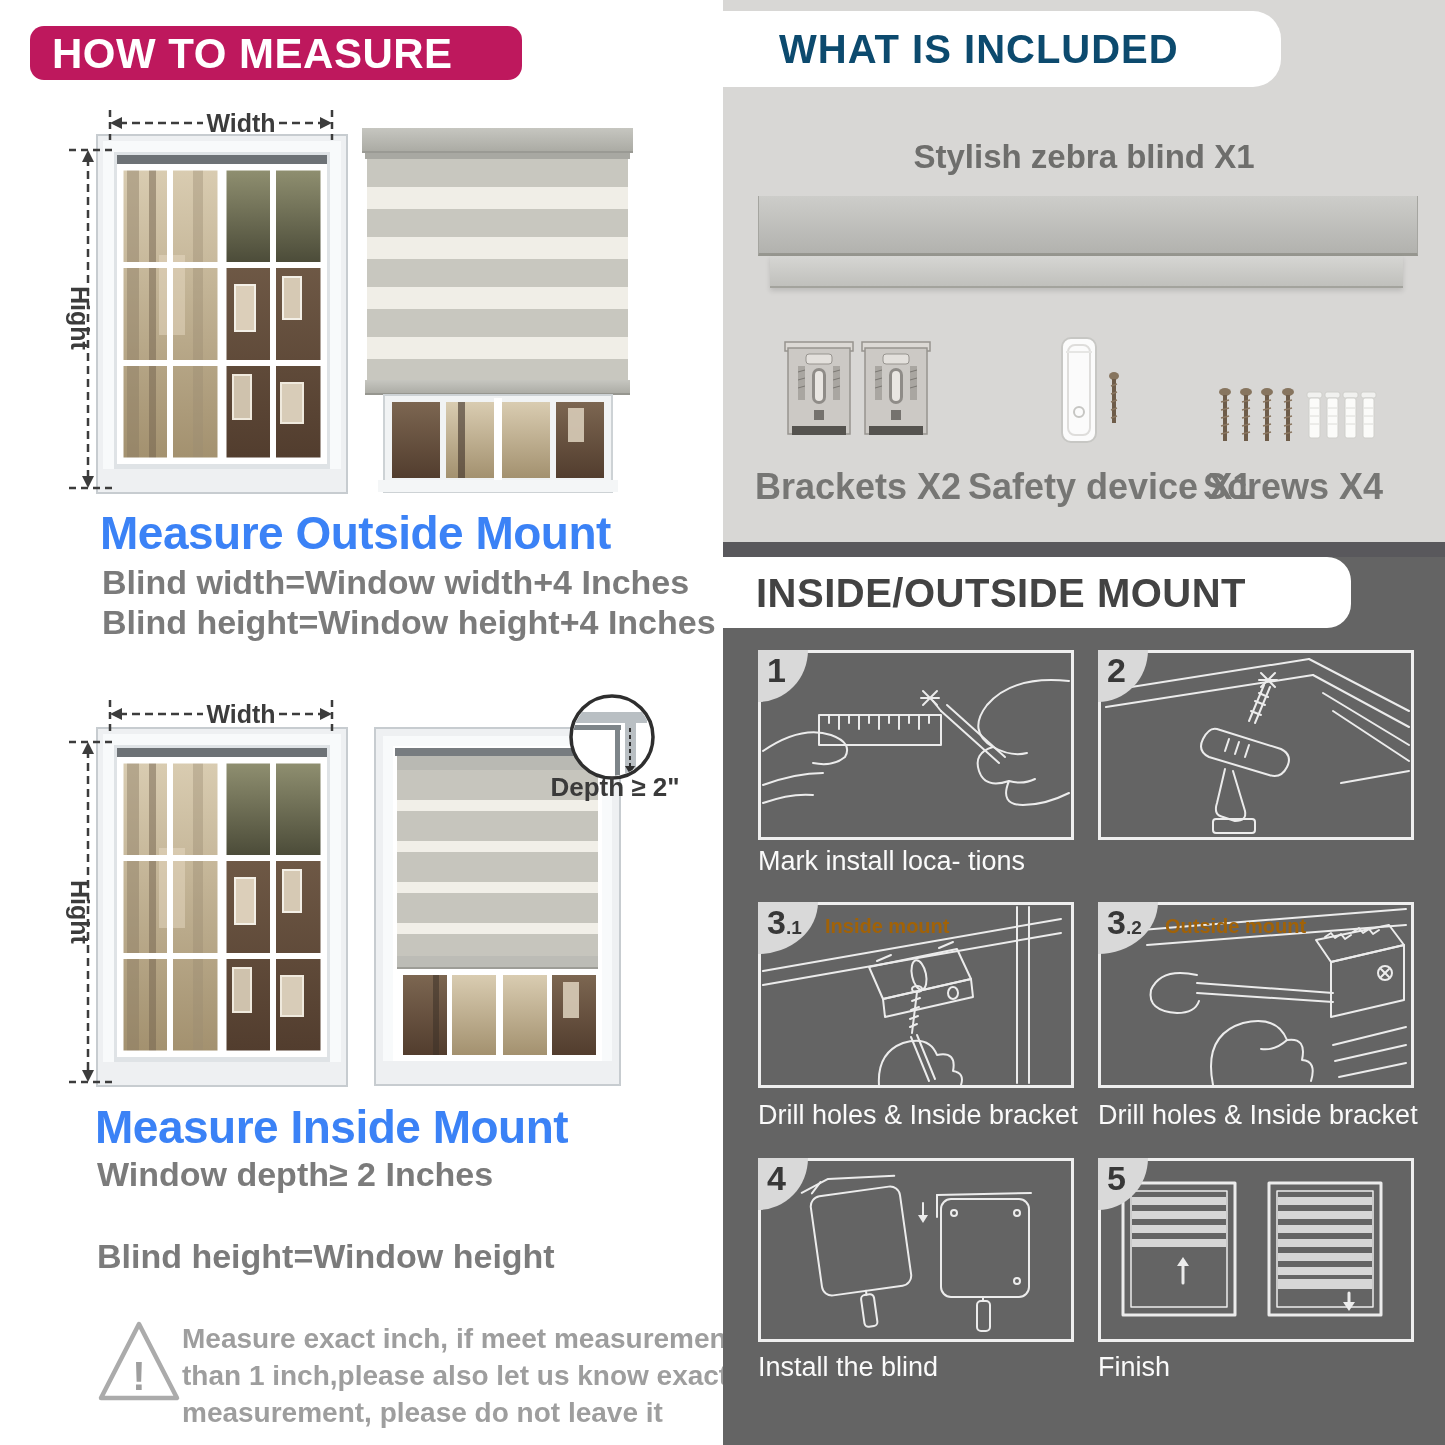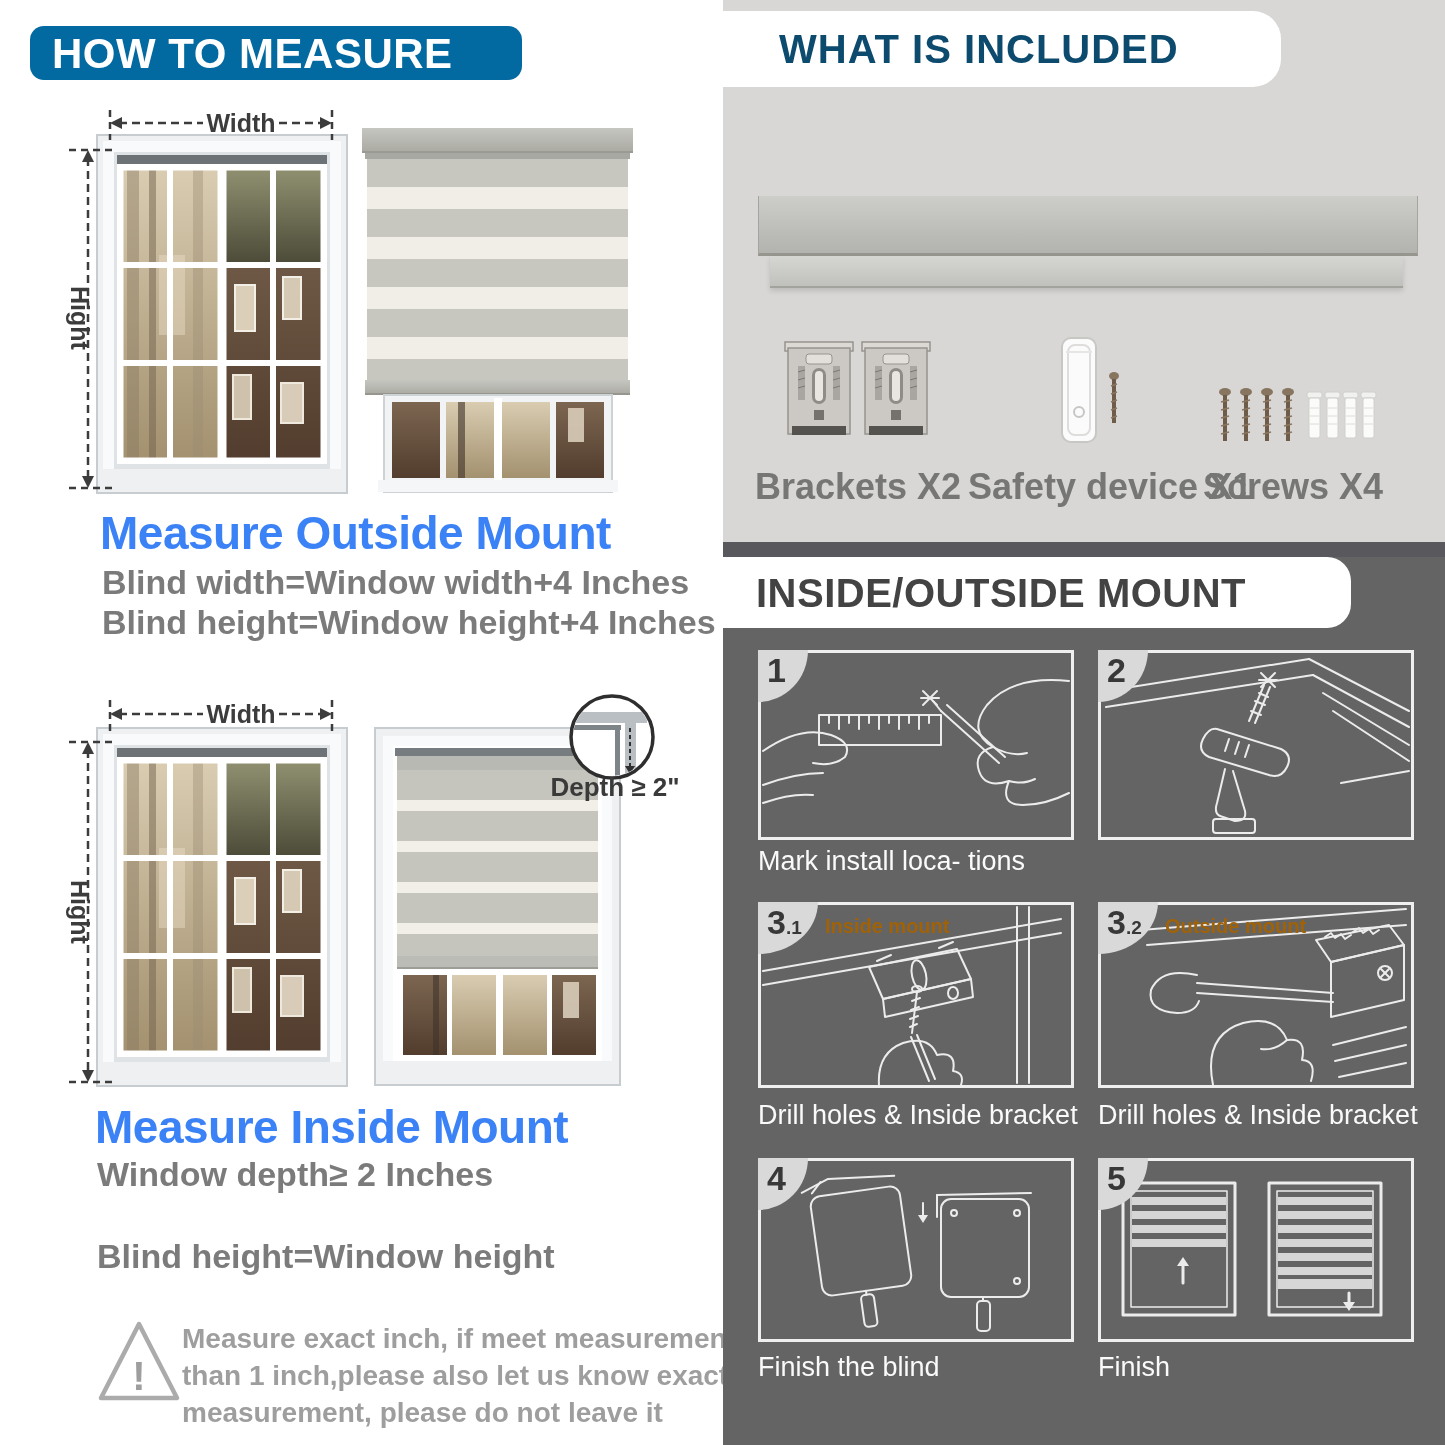--- a/index.html
+++ b/index.html
@@ -2,21 +2,21 @@
 <html><head>
 <meta charset="utf-8">
 <style>
   html,body{margin:0;padding:0;background:#fff;}
   #stage{position:relative;width:1445px;height:1445px;background:#ffffff;overflow:hidden;
          font-family:"Liberation Sans", sans-serif;}
   .abs{position:absolute;}
   svg{font-family:"Liberation Sans", sans-serif;}
 
   
-  .howto-banner{left:30px;top:26px;width:470px;height:54px;background:#0369a1;border-radius:14px;
+  .howto-banner{left:30px;top:26px;width:470px;height:54px;background:#be185d;border-radius:14px;
     color:#ffffff;font-size:42px;font-weight:bold;line-height:55px;padding-left:22px;letter-spacing:.5px;}
   .heading{color:#3b82f6;font-size:46px;font-weight:bold;letter-spacing:-.5px;white-space:nowrap;}
   .bodyline{color:#7b7b7b;font-size:34px;font-weight:bold;white-space:nowrap;}
   .warn-text{color:#9e9e9e;font-size:28px;font-weight:bold;line-height:37px;white-space:nowrap;}
 
   
   .included-panel{left:723px;top:0;width:722px;height:542px;background:#d8d7d5;}
   .included-banner{left:0;top:11px;width:502px;height:76px;background:#ffffff;border-radius:0 28px 28px 0;
     color:#0c4a6e;font-size:40px;font-weight:bold;line-height:77px;padding-left:56px;letter-spacing:1px;}
   .product-label{left:0;top:138px;width:722px;text-align:center;color:#6e6e6c;font-size:33px;font-weight:bold;}
@@ -231,20 +231,21 @@
   <div class="abs" style="left:182px;top:1320px;">
     <div class="warn-text">Measure exact inch, if meet measurement less</div>
     <div class="warn-text">than 1 inch,please also let us know exact</div>
     <div class="warn-text">measurement, please do not leave it</div>
   </div>
 
   <div class="abs included-panel">
     <div class="abs included-banner">
       <span>WHAT IS INCLUDED</span>
     </div>
+    <div class="abs product-label">Stylish zebra blind X1</div>
 
     <div class="abs rail-top"></div>
     <div class="abs rail-bottom"></div>
 
     <svg class="abs" style="left:60px;top:330px;" width="620" height="140" viewBox="0 0 620 140">
 
       <g>
         <g transform="translate(5,10)">
           <rect x="-3" y="2" width="68" height="9" fill="#dcd9d5" stroke="#97948f" stroke-width="1.5"></rect>
           <rect x="0" y="8" width="62" height="86" fill="#ccc9c5" stroke="#97948f" stroke-width="1.5"></rect>
@@ -509,21 +510,21 @@
       <circle cx="193" cy="52" r="3"></circle>
       <circle cx="256" cy="52" r="3"></circle>
       <circle cx="256" cy="120" r="3"></circle>
       <rect x="216" y="140" width="13" height="30" rx="4"></rect>
       <line x1="222" y1="136" x2="222" y2="140"></line>
     </svg>
     <div class="badge">
       <span>4</span>
     </div>
   </div>
-  <div class="cap" style="left:758px;top:1352px;">Finish the blind</div>
+  <div class="cap" style="left:758px;top:1352px;">Install the blind</div>
 
   <div class="tile" style="left:1098px;top:1158px;height:184px;">
     <svg width="310" height="178" viewBox="0 0 310 178" fill="none" stroke="#ececec" stroke-width="2" stroke-linecap="round" stroke-linejoin="round">
       <rect x="22" y="22" width="112" height="132" stroke-width="3"></rect>
       <rect x="30" y="30" width="96" height="116" stroke-width="1.5"></rect>
       <g fill="#d6d6d6" stroke="none">
         <rect x="31" y="36" width="94" height="8"></rect>
           <rect x="31" y="50" width="94" height="8"></rect>
         <rect x="31" y="64" width="94" height="8"></rect>
           <rect x="31" y="78" width="94" height="8"></rect>

